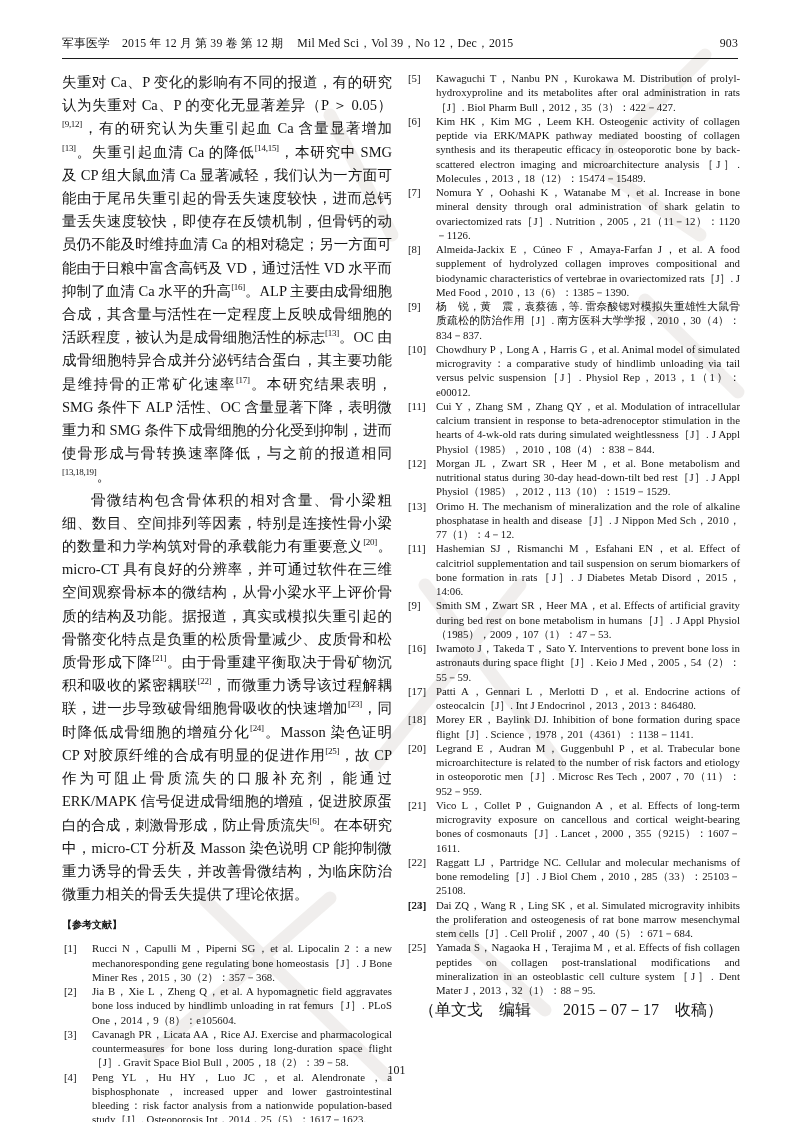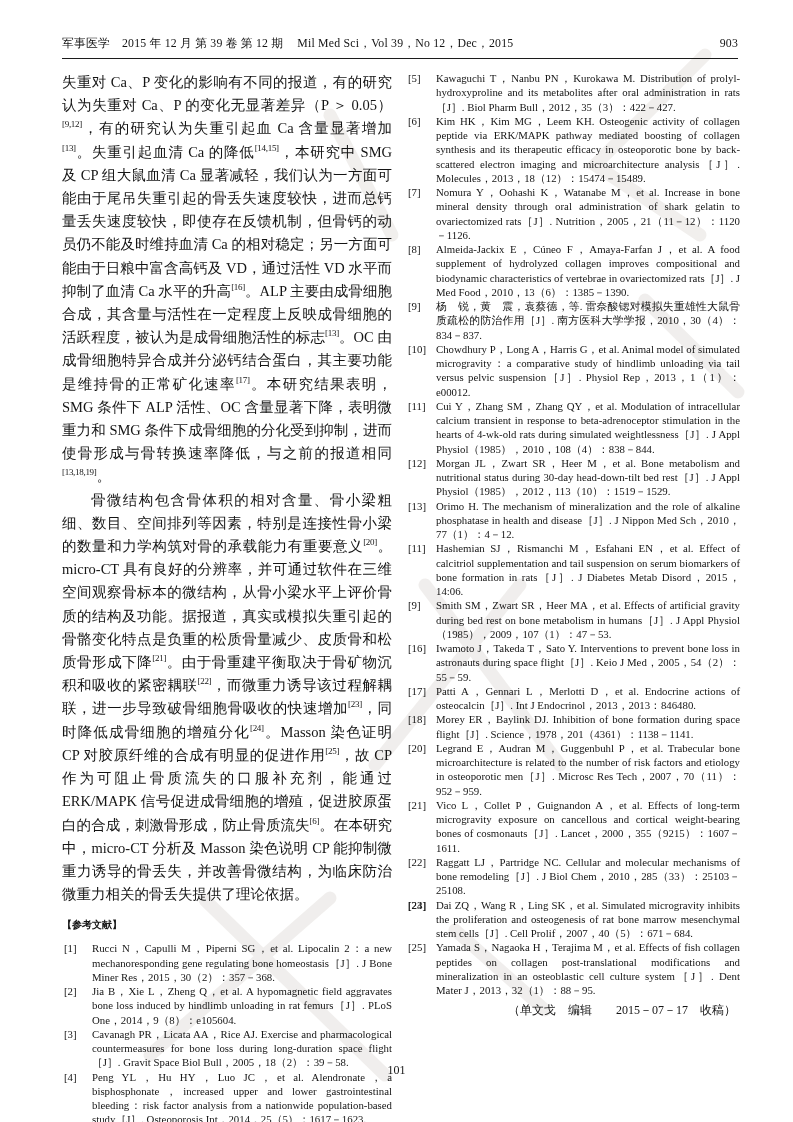--- a/index.html
+++ b/index.html
@@ -37,22 +37,22 @@
   
   .ref-heading{
     margin:9px 0 6px 0;
     font-size:10px;font-weight:bold;line-height:20px;
   }
   .reflist{font-size:10.8px;line-height:14.25px;}
   .ref{position:relative;padding-left:30px;text-align:justify;}
   .ref-id{position:absolute;left:2px;top:0;}
   .editor-note{
     margin-top:4px;
-    font-size:12px;line-height:18px;
-    text-align:right;padding-right:4px;
+    font-size:16px;line-height:18px;
+    text-align:center;padding-right:4px;
     white-space:nowrap;
   }
   
   .footer{
     position:absolute;left:0;right:0;top:1063px;
     text-align:center;font-size:12px;
   }
   
   .wm-overlay{position:absolute;inset:0;pointer-events:none;}
 </style>

